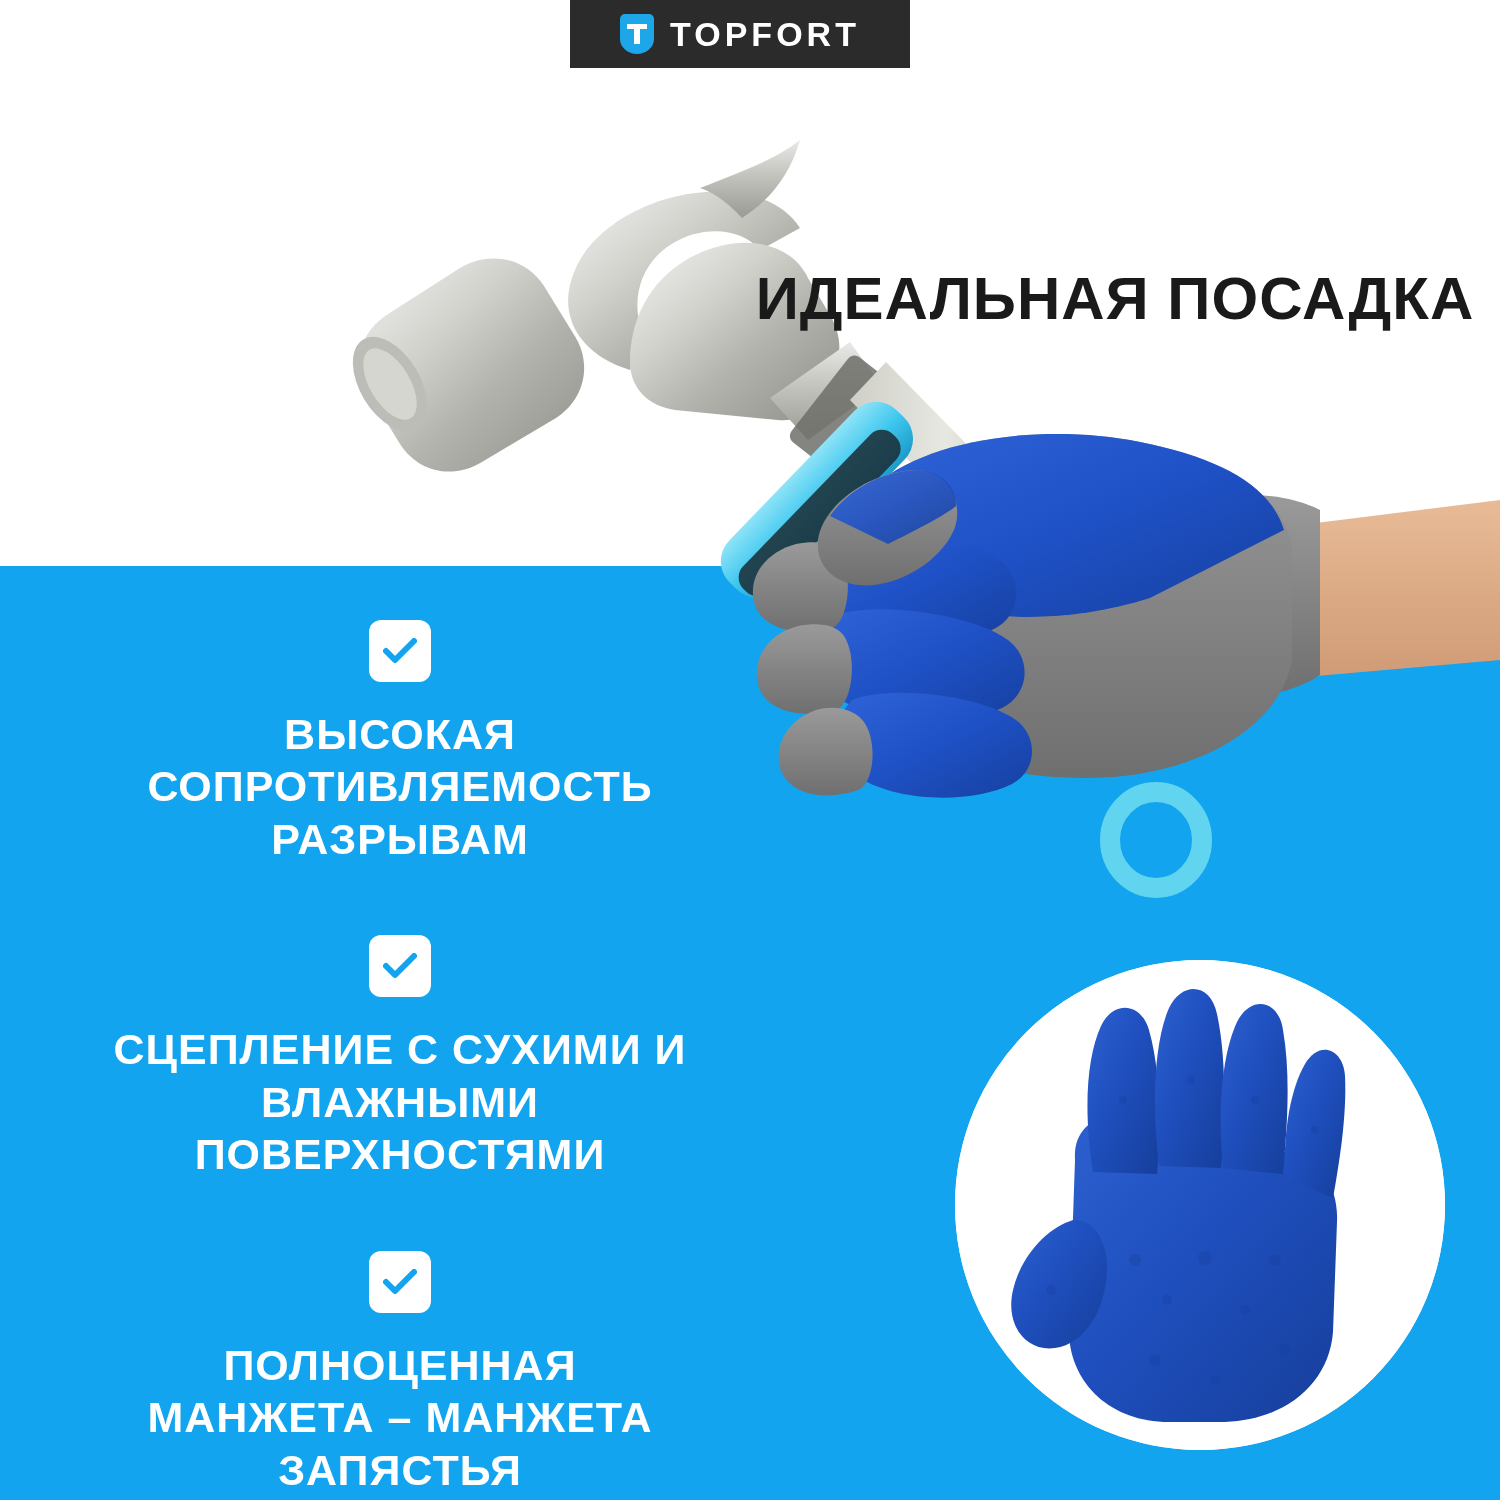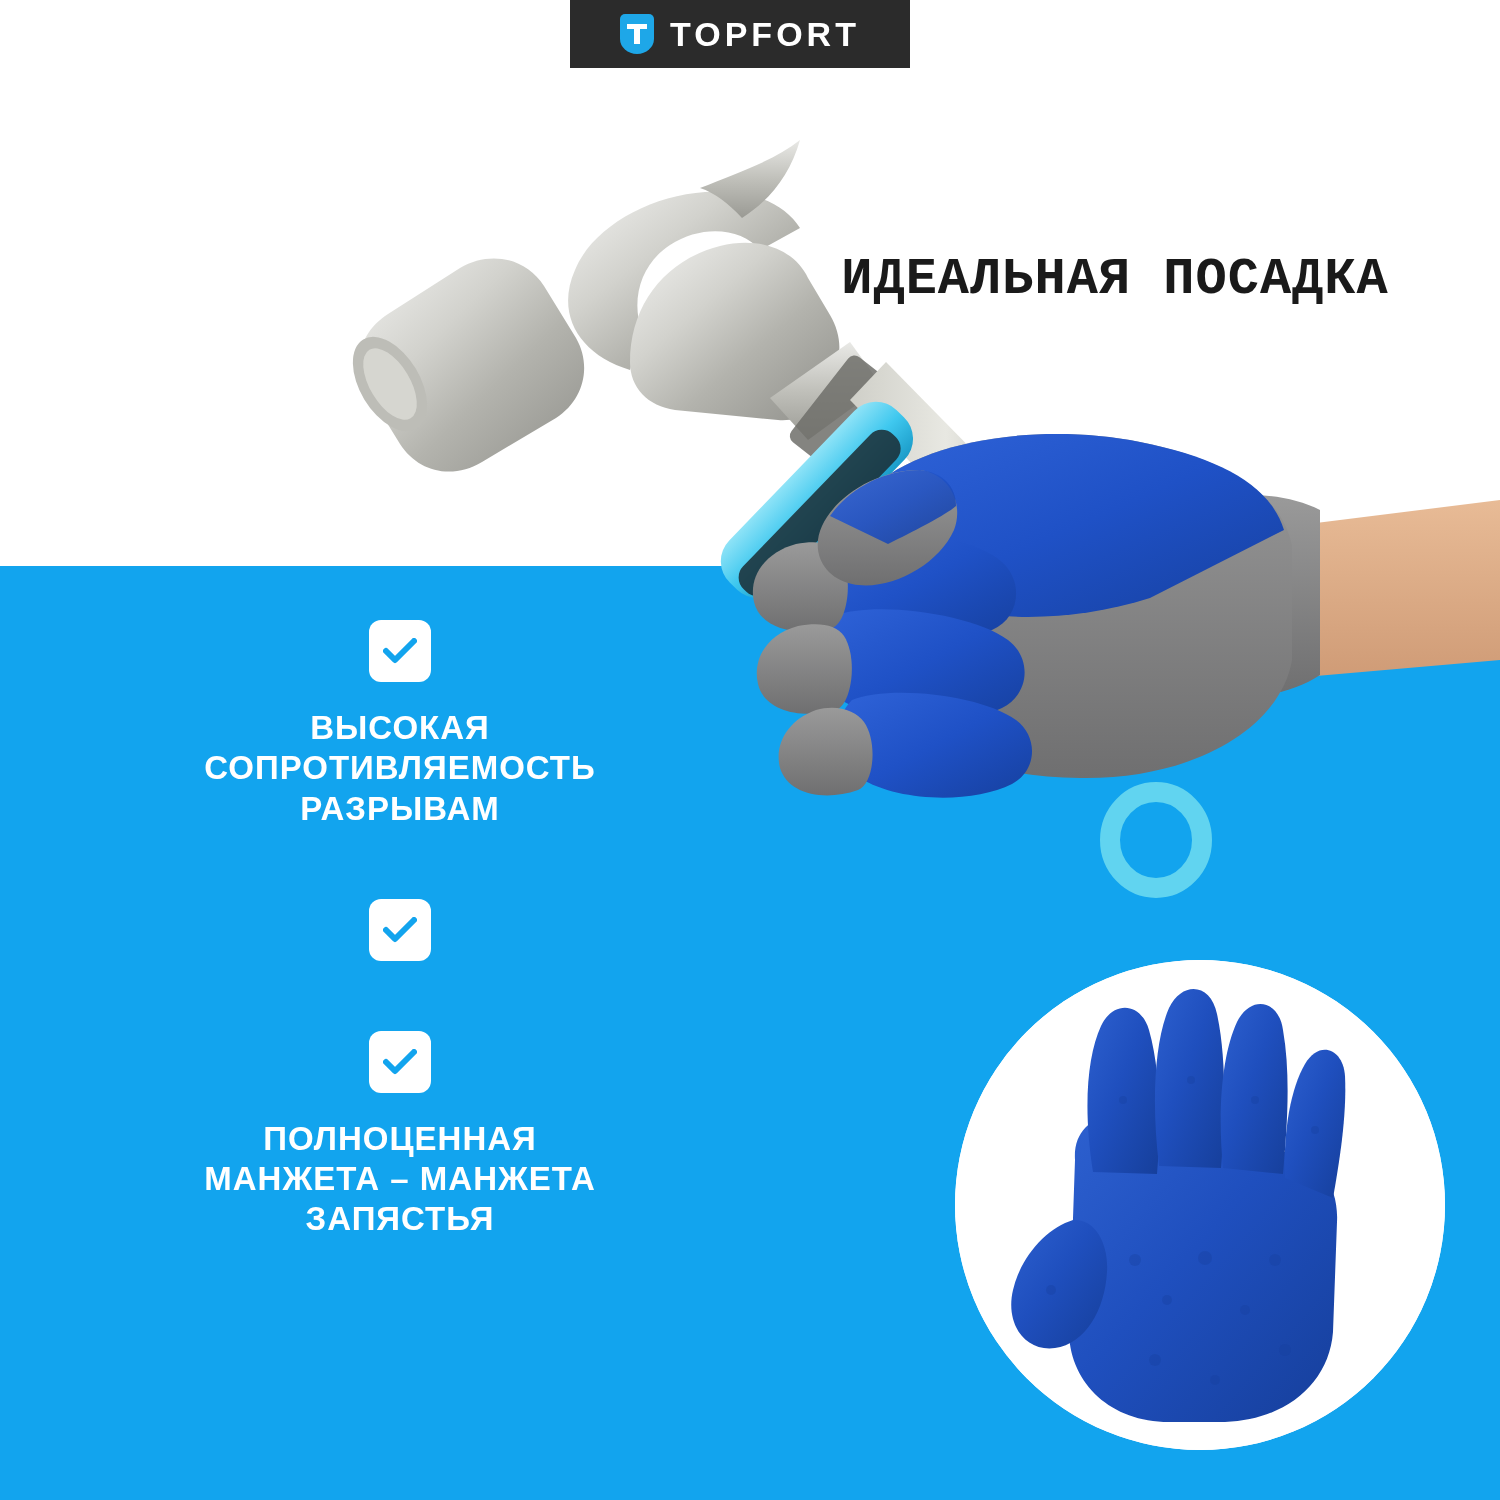--- a/index.html
+++ b/index.html
@@ -58,28 +58,27 @@
   #logo-text {
     color: #ffffff;
     font-size: 34px;
     font-weight: bold;
     letter-spacing: 4px;
   }
 
   
   #headline {
     position: absolute;
-    left: 750px; top: 250px;
+    left: 750px; top: 264px;
     width: 730px;
     color: #1a1a1a;
-    font-size: 52px;
+    font-size: 60px;
     font-weight: bold;
     letter-spacing: 1px;
     text-align: center;
-    font-family: Liberation Mono, monospace;
   }
 
   
   #blue-panel {
     position: absolute;
     left: 0; top: 566px;
     width: 1500px; height: 934px;
     background: #12a4ee;
   }
 
@@ -98,21 +97,21 @@
     border-radius: 12px;
     background: #ffffff;
     margin: 0 auto 26px auto;
     display: flex;
     align-items: center;
     justify-content: center;
   }
   .check-box svg { display: block; }
   .feature-label {
     color: #ffffff;
-    font-size: 33px;
+    font-size: 43px;
     font-weight: bold;
     line-height: 1.22;
     letter-spacing: 1px;
     white-space: pre-line;
   }
 
   
   #hammer {
     position: absolute;
     left: 330px; top: 100px;
@@ -285,20 +284,23 @@
 СОПРОТИВЛЯЕМОСТЬ
 РАЗРЫВАМ</div>
   </div>
 
   <div class="feature">
     <div class="check-box">
       <svg width="34" height="26" viewBox="0 0 34 26">
         <path d="M3 13 L 12 22 L 31 3" fill="none" stroke="#12a4ee" stroke-width="6" stroke-linecap="round" stroke-linejoin="round"></path>
       </svg>
     </div>
+    <div class="feature-label">СЦЕПЛЕНИЕ С СУХИМИ И
+ВЛАЖНЫМИ
+ПОВЕРХНОСТЯМИ</div>
   </div>
 
   <div class="feature">
     <div class="check-box">
       <svg width="34" height="26" viewBox="0 0 34 26">
         <path d="M3 13 L 12 22 L 31 3" fill="none" stroke="#12a4ee" stroke-width="6" stroke-linecap="round" stroke-linejoin="round"></path>
       </svg>
     </div>
     <div class="feature-label">ПОЛНОЦЕННАЯ
 МАНЖЕТА – МАНЖЕТА

